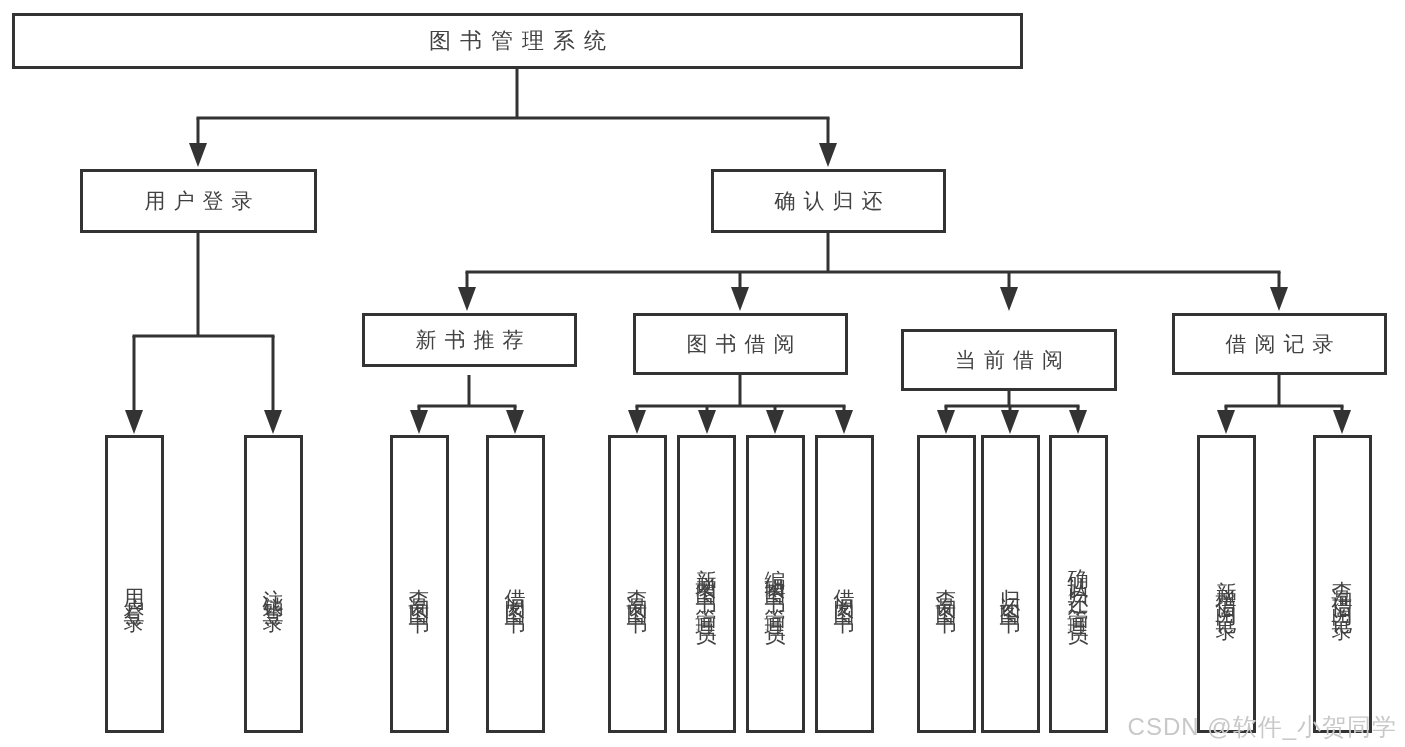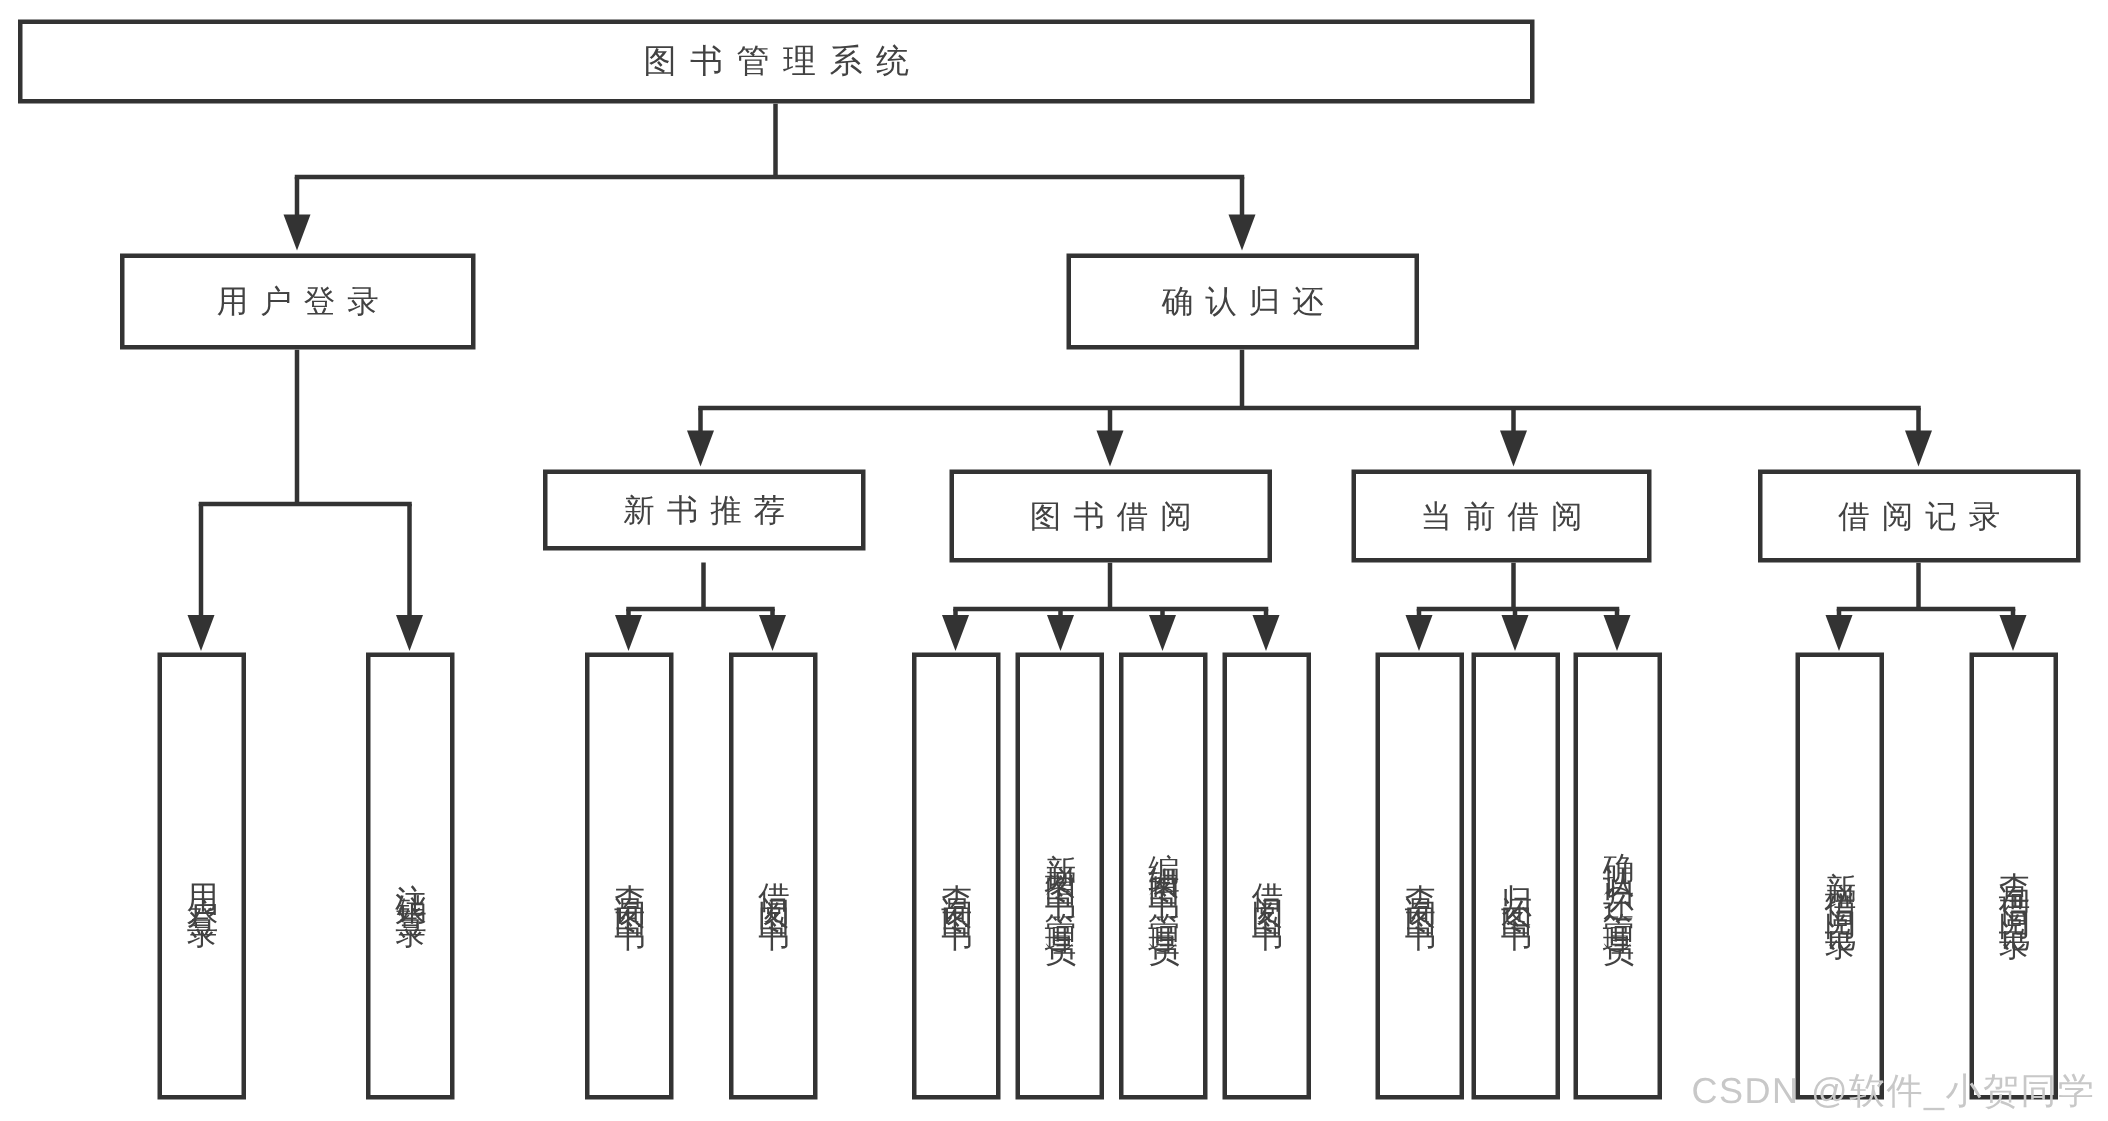--- a/index.html
+++ b/index.html
@@ -18,21 +18,21 @@
   .vlabel{
     writing-mode:vertical-rl;text-orientation:mixed;
     font-size:21px;letter-spacing:8px;margin-bottom:-8px;line-height:1;
   }
   
   .n-root{left:12px;top:13px;width:1011px;height:56px;}
   .n-l2a{left:80px;top:169px;width:237px;height:64px;}
   .n-l2b{left:711px;top:169px;width:235px;height:64px;}
   .n-l3a{left:362px;top:313px;width:215px;height:54px;}
   .n-l3b{left:633px;top:313px;width:215px;height:62px;}
-  .n-l3c{left:901px;top:313px;width:200px;height:62px;}
+  .n-l3c{left:901px;top:329px;width:216px;height:62px;}
   .n-l3d{left:1172px;top:313px;width:215px;height:62px;}
   
   .lf0{left:105px;} .lf1{left:244px;} .lf2{left:390px;} .lf3{left:486px;}
   .lf4{left:608px;} .lf5{left:677px;} .lf6{left:746px;} .lf7{left:815px;}
   .lf8{left:917px;} .lf9{left:981px;} .lf10{left:1049px;} .lf11{left:1197px;}
   .lf12{left:1313px;}
   #watermark{
     position:absolute;right:8px;bottom:4px;font-size:24px;color:#c8c8c8;
     letter-spacing:1px;white-space:nowrap;
   }

